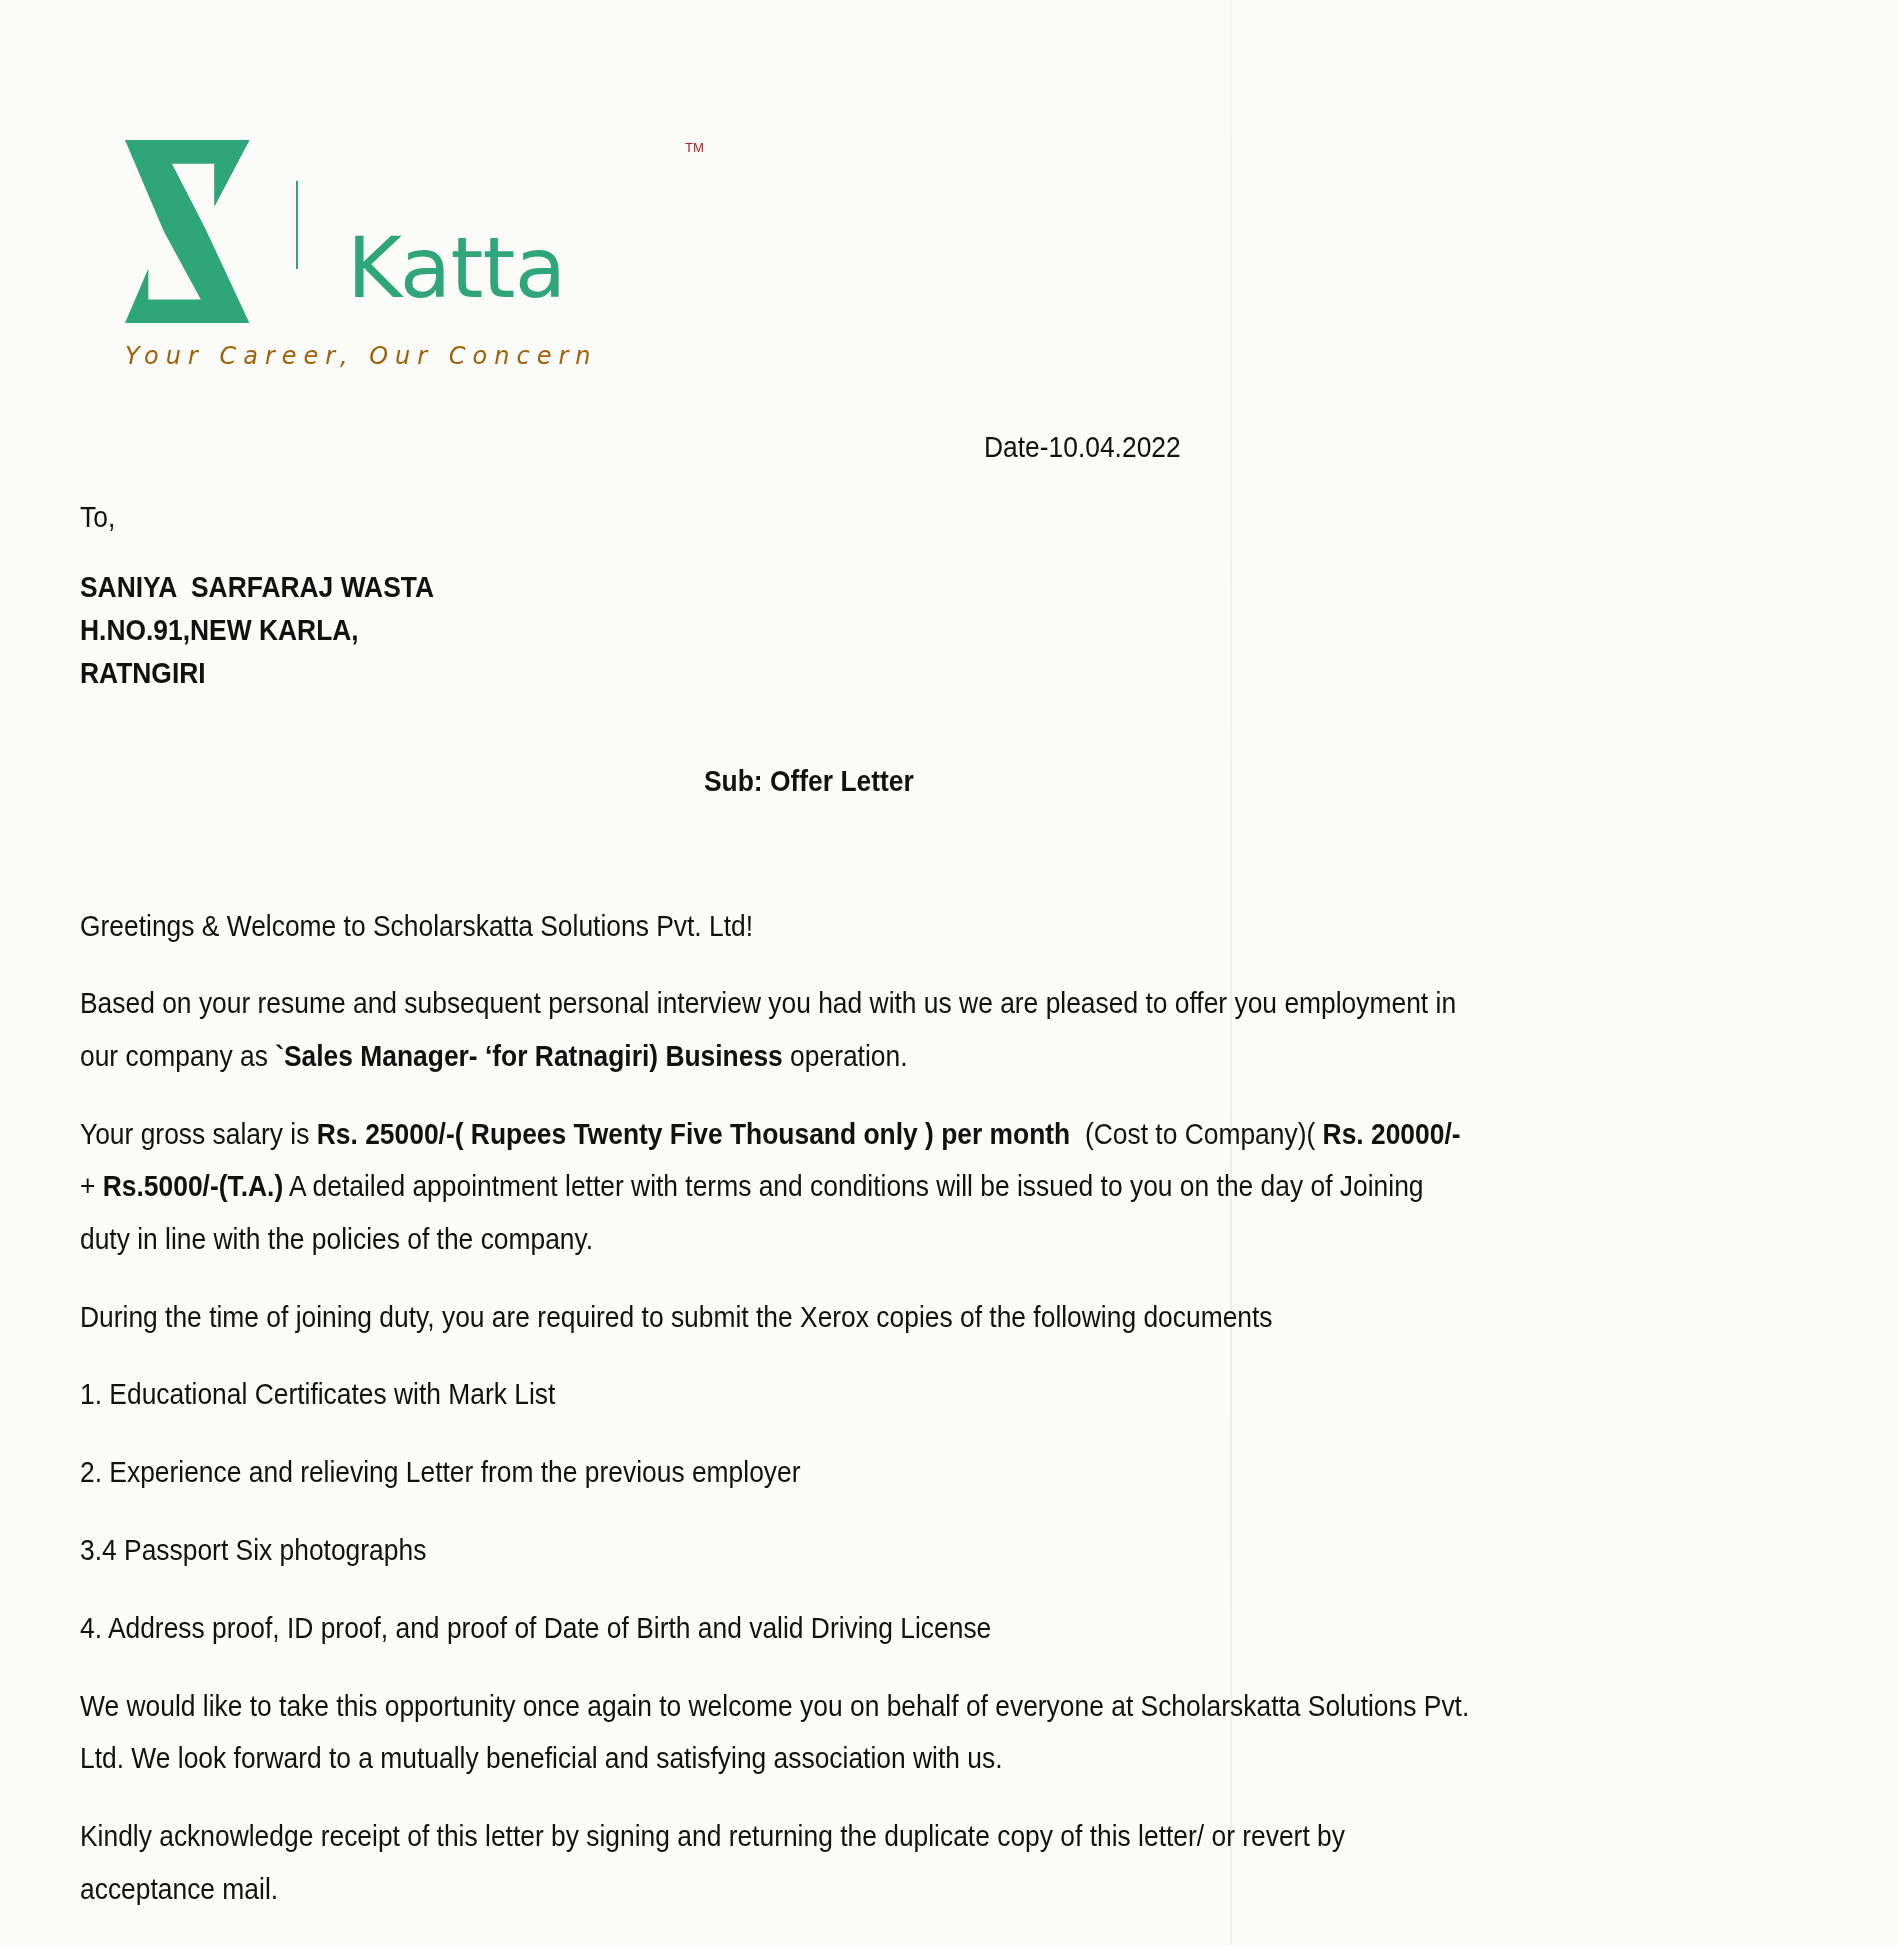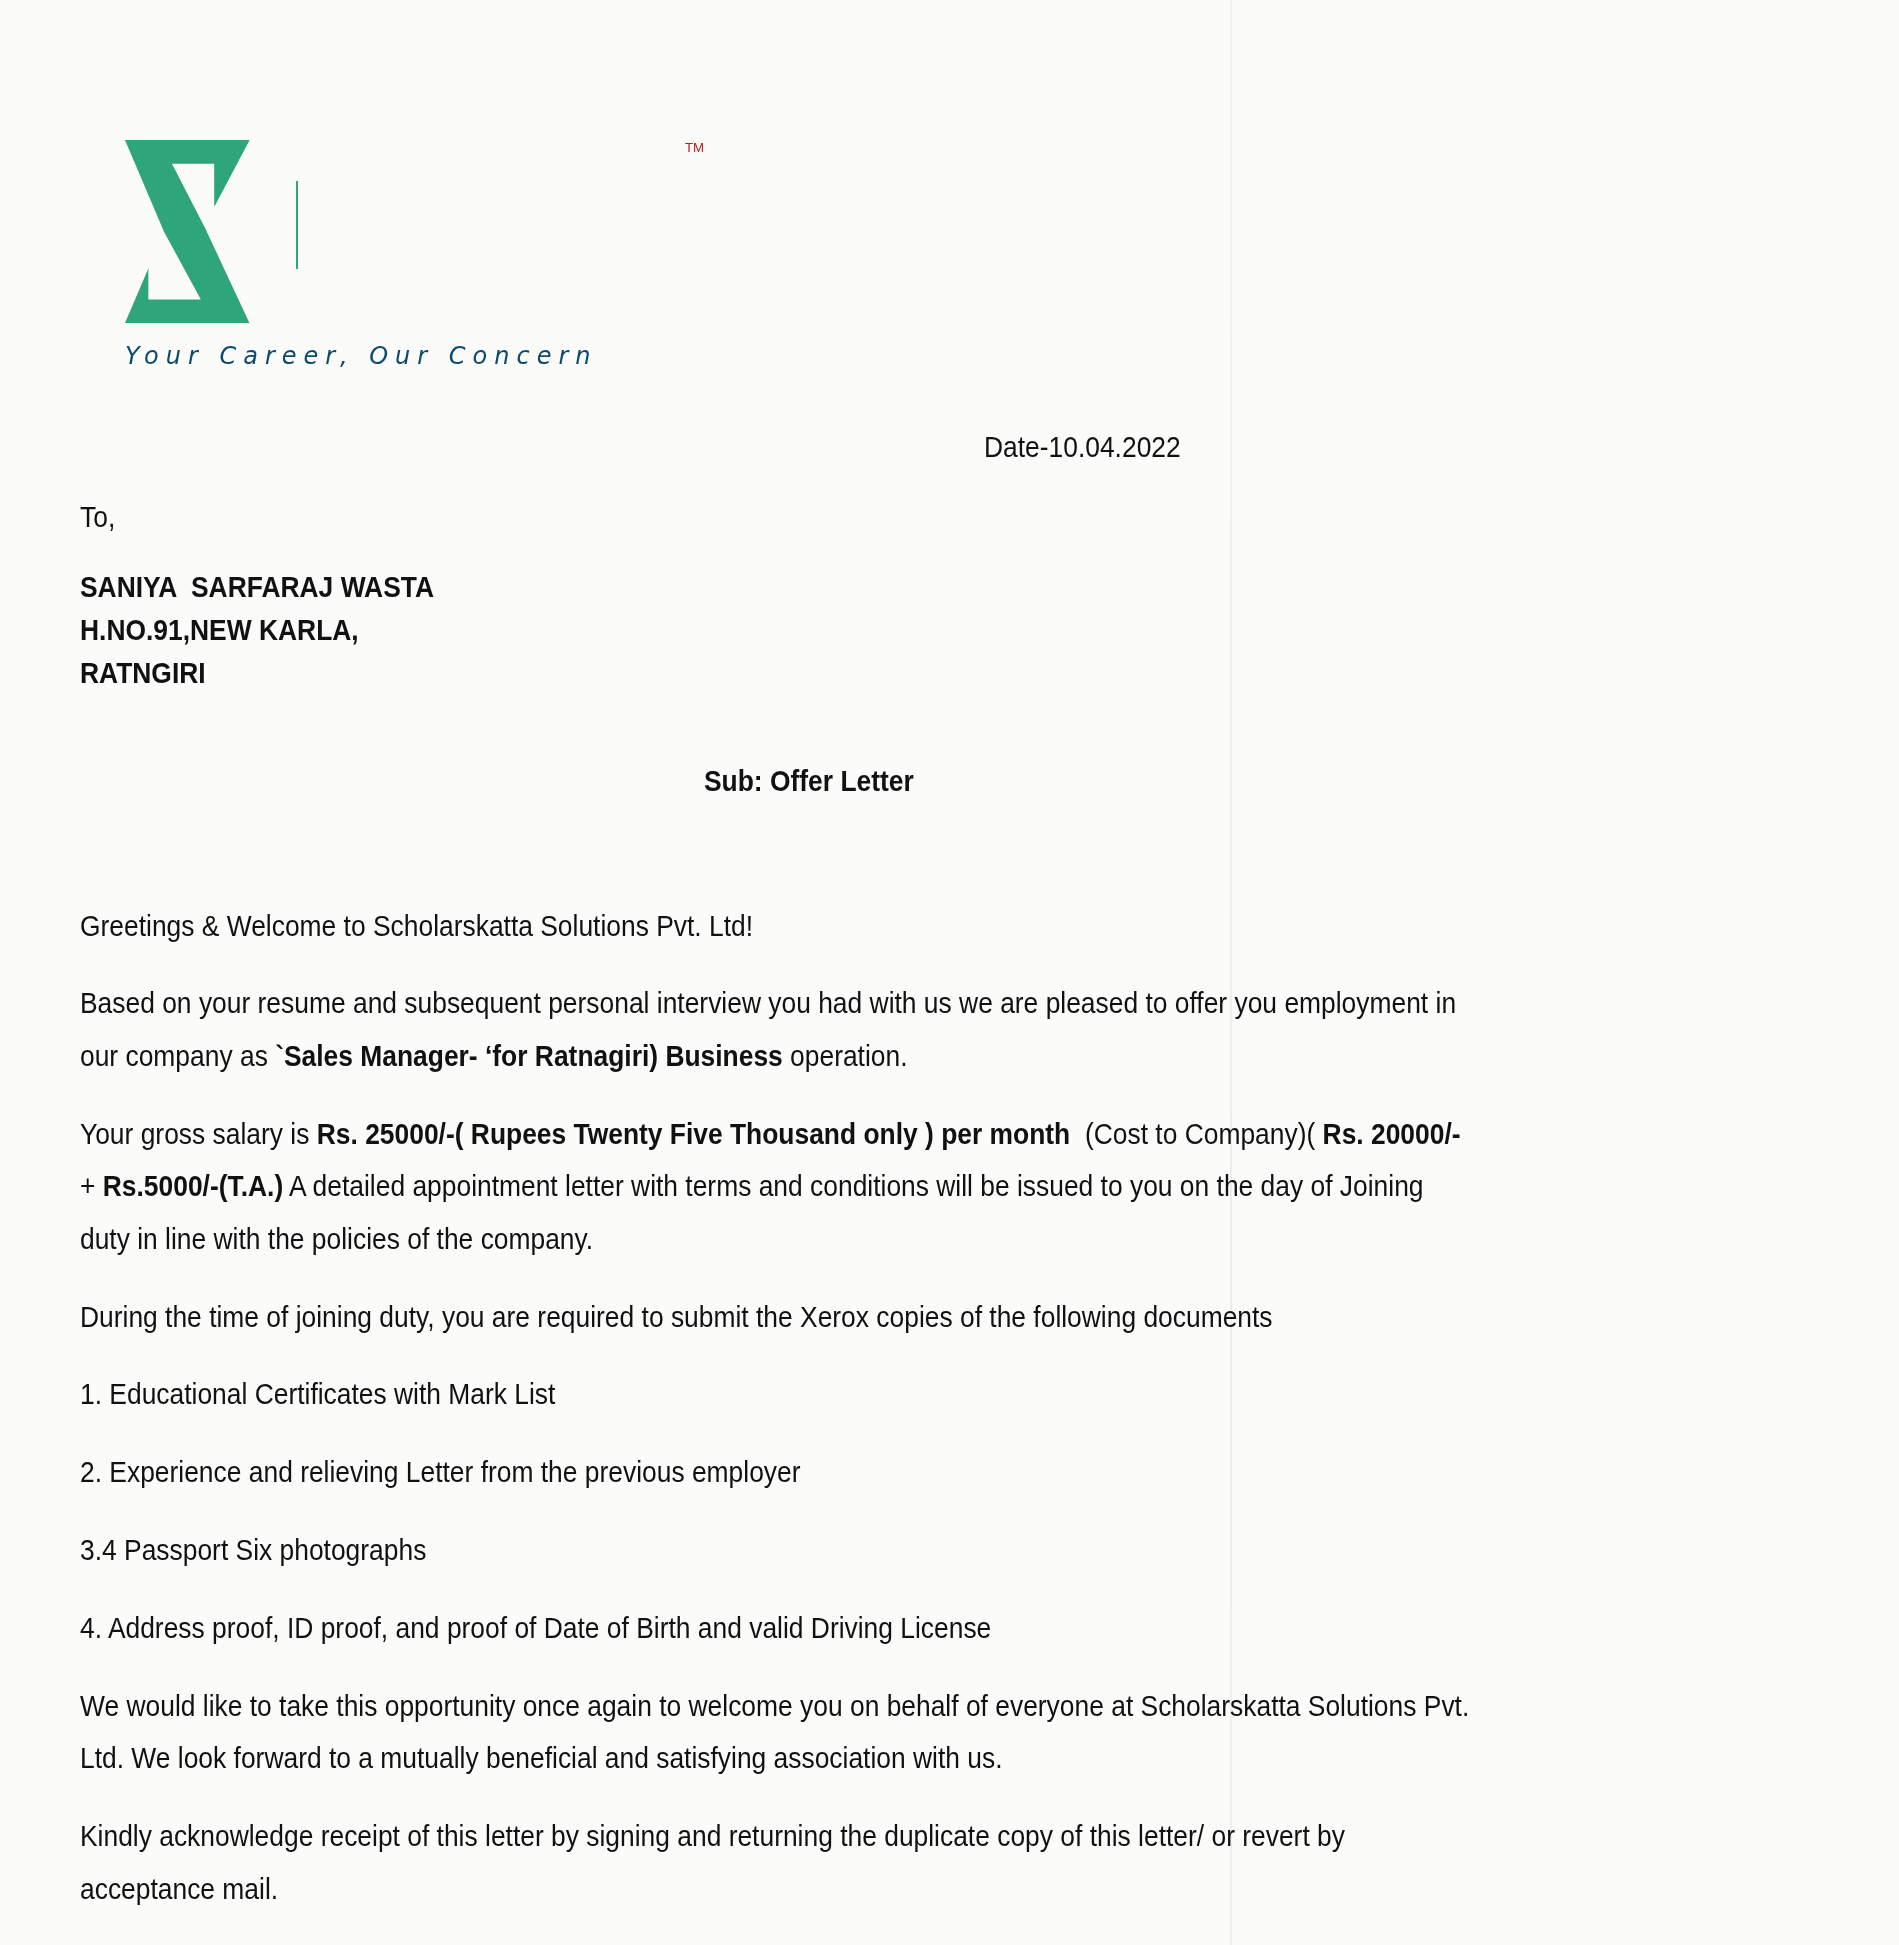--- a/index.html
+++ b/index.html
@@ -62,21 +62,21 @@
       font-size: 13.2px;
       color: #b91c1c;
     }
     .logo-tagline {
       position: absolute;
       left: 0; top: 202px;
       font-family: "DejaVu Sans", sans-serif;
       font-style: italic;
       font-size: 24px;
       letter-spacing: 7px;
-      color: #0c4a6e;
+      color: #a16207;
       white-space: nowrap;
     }
     
     .txt {
       position: absolute;
       font-family: "Liberation Sans", sans-serif;
       font-size: 30px;
       line-height: 1;
       white-space: nowrap;
       color: #111;
@@ -115,20 +115,21 @@
 <div class="page">
   <div class="scan-fold"></div>
 
   <div class="logo">
     <svg class="logo-mark" viewBox="0 0 360 470">
 
       <polygon points="0,0 320,0 230,170 230,60 120,60 210,235 320,470 0,470 60,330 60,410 195,410 100,235" fill="#2fa57a"></polygon>
       <polygon points="0,0 320,0 230,170 230,60 120,60 210,235" fill="#2fa57a"></polygon>
     </svg>
     <div class="logo-divider"></div>
+    <div class="logo-word line2">Katta</div>
     <div class="logo-tm">TM</div>
     <div class="logo-tagline">Your Career, Our Concern</div>
   </div>
 
   <div class="txt date">Date-10.04.2022</div>
   <div class="txt to">To,</div>
   <div class="txt addr addr1" style="white-space:pre;">SANIYA  SARFARAJ WASTA</div>
   <div class="txt addr addr2">H.NO.91,NEW KARLA,</div>
   <div class="txt addr addr3">RATNGIRI</div>
   <div class="txt subject">Sub: Offer Letter</div>

